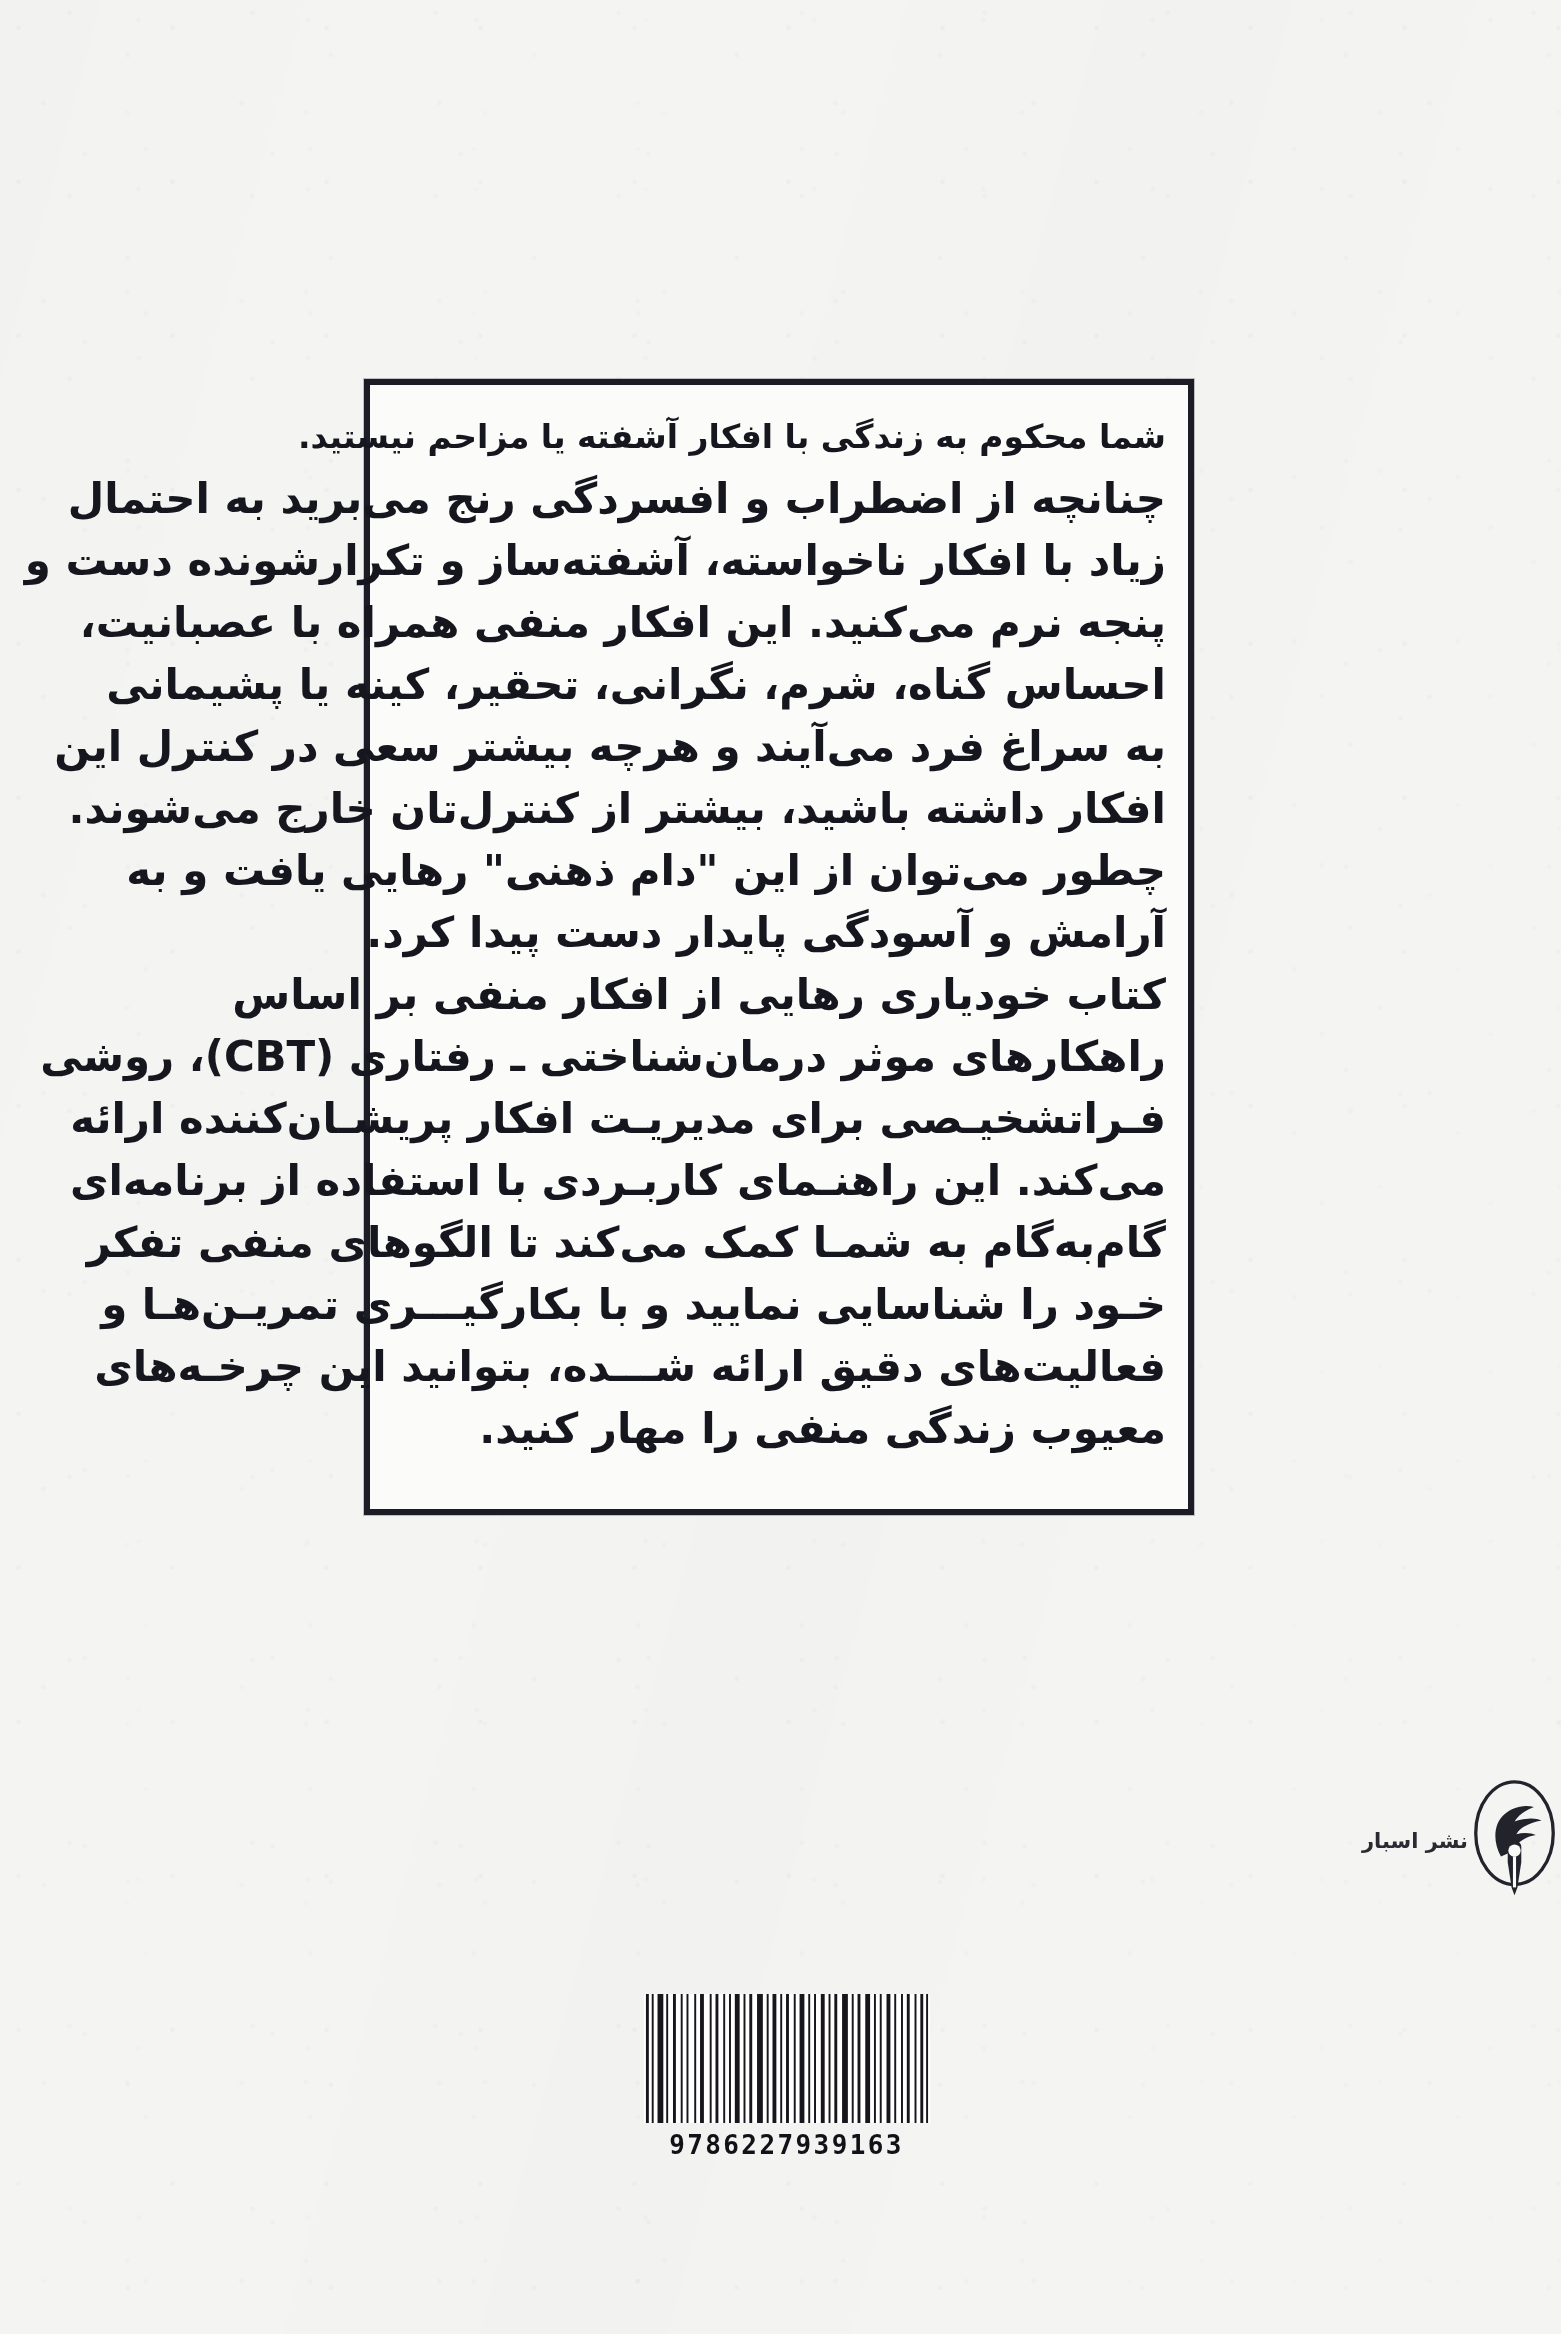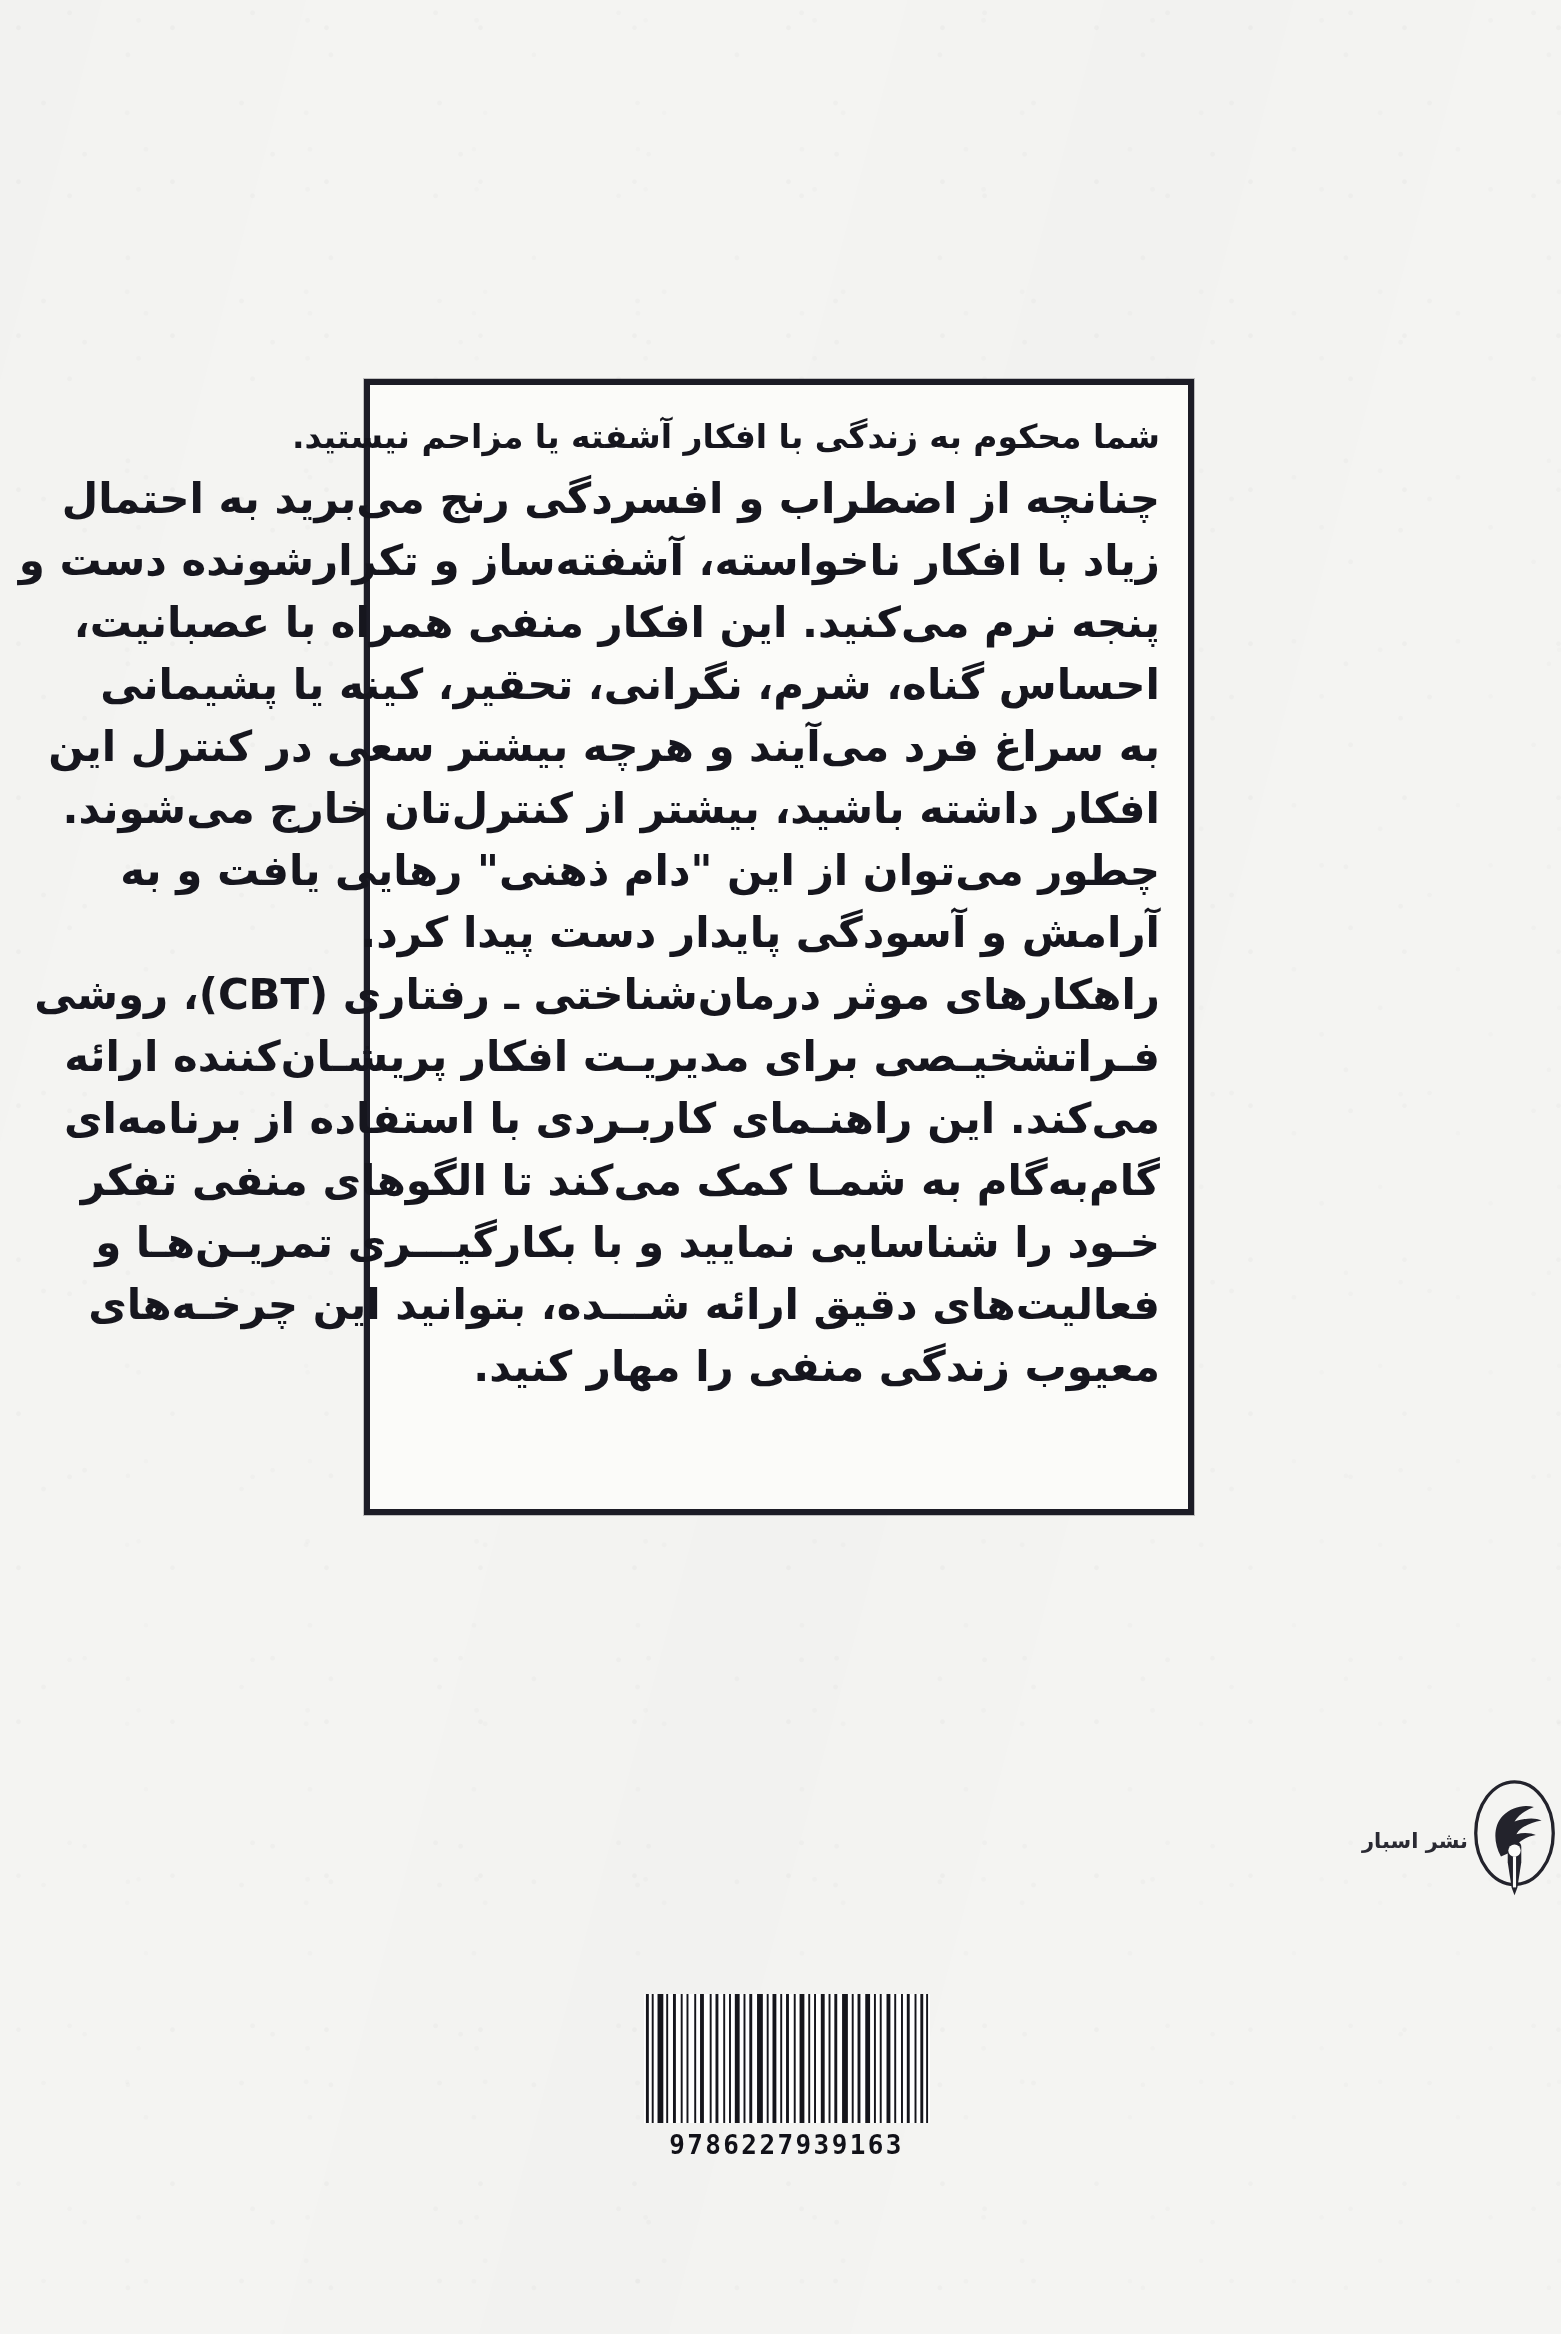--- a/index.html
+++ b/index.html
@@ -44,21 +44,21 @@
     width: 830px;
     height: 1136px;
     box-sizing: border-box;
     border: 6.8px solid #1c1c26;
     background: #fbfbf9;
     box-shadow: 0 0 0 1px rgba(30,30,40,0.25);
   }
   .blurb-inner {
     position: absolute;
     inset: 0;
-    padding: 21px 28px 23px 29px;
+    padding: 21px 22px 23px 29px;
     box-sizing: border-box;
     direction: rtl;
     text-align: justify;
     text-align-last: right;
   }
 
   .blurb-line {
     color: #16161e;
     font-family: "DejaVu Sans", "Liberation Sans", sans-serif;
     font-size: 42px;
@@ -140,20 +140,21 @@
     <div class="blurb-line lead">شما محکوم به زندگی با افکار آشفته یا مزاحم نیستید.</div>
 
     <div class="blurb-line">چنانچه از اضطراب و افسردگی رنج می‌برید به احتمال</div>
     <div class="blurb-line">زیاد با افکار ناخواسته، آشفته‌ساز و تکرارشونده دست و</div>
     <div class="blurb-line">پنجه نرم می‌کنید. این افکار منفی همراه با عصبانیت،</div>
     <div class="blurb-line">احساس گناه، شرم، نگرانی، تحقیر، کینه یا پشیمانی</div>
     <div class="blurb-line">به سراغ فرد می‌آیند و هرچه بیشتر سعی در کنترل این</div>
     <div class="blurb-line">افکار داشته باشید، بیشتر از کنترل‌تان خارج می‌شوند.</div>
     <div class="blurb-line">چطور می‌توان از این "دام ذهنی" رهایی یافت و به</div>
     <div class="blurb-line center-last">آرامش و آسودگی پایدار دست پیدا کرد.</div>
+    <div class="blurb-line center-last">کتاب خودیاری رهایی از افکار منفی بر اساس</div>
     <div class="blurb-line">راهکارهای موثر درمان‌شناختی ـ رفتاری (CBT)، روشی</div>
     <div class="blurb-line">فـراتشخیـصی برای مدیریـت افکار پریشـان‌کننده ارائه</div>
     <div class="blurb-line">می‌کند. این راهنـمای کاربـردی با استفاده از برنامه‌ای</div>
     <div class="blurb-line">گام‌به‌گام  به شمـا کمک می‌کند تا الگوهای منفی تفکر</div>
     <div class="blurb-line">خـود را شناسایی نمایید و با بکارگیـــری تمریـن‌هـا و</div>
     <div class="blurb-line">فعالیت‌های دقیق ارائه شـــده، بتوانید این چرخـه‌های</div>
     <div class="blurb-line center-last">معیوب زندگی منفی را مهار کنید.</div>
 
   </div>
 </div>

